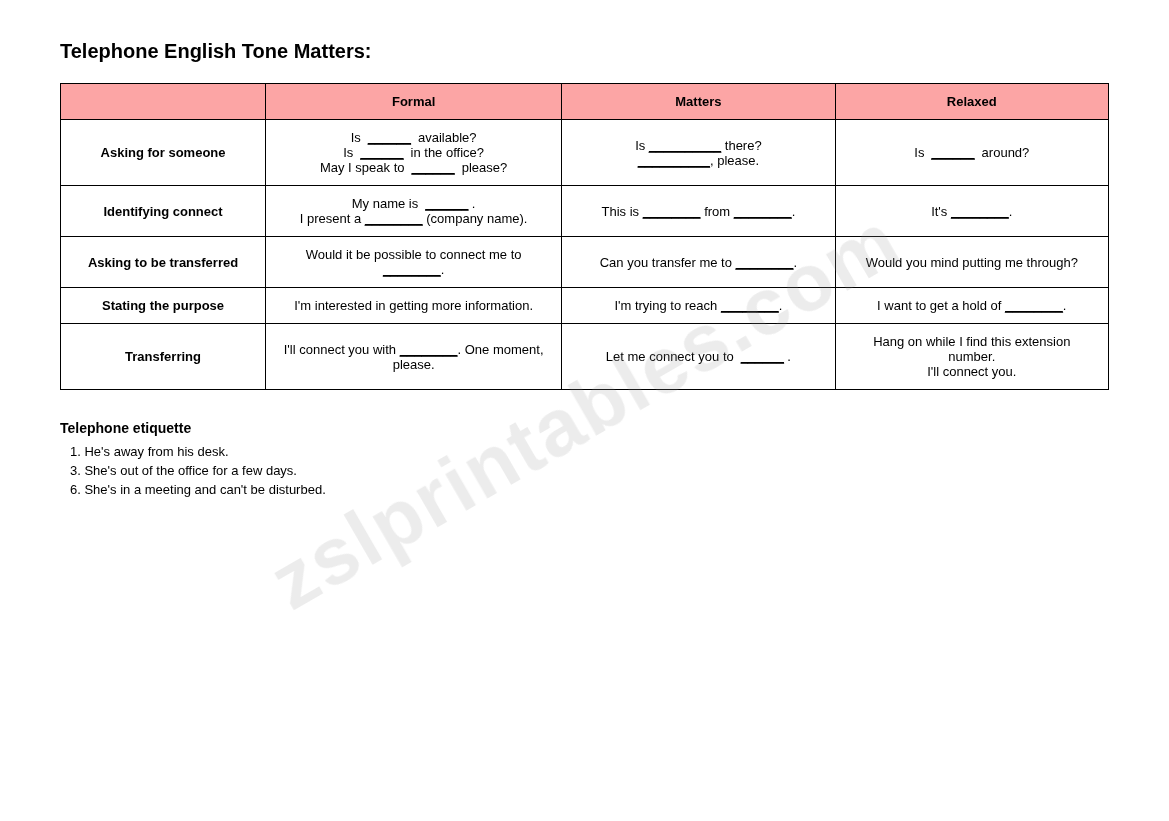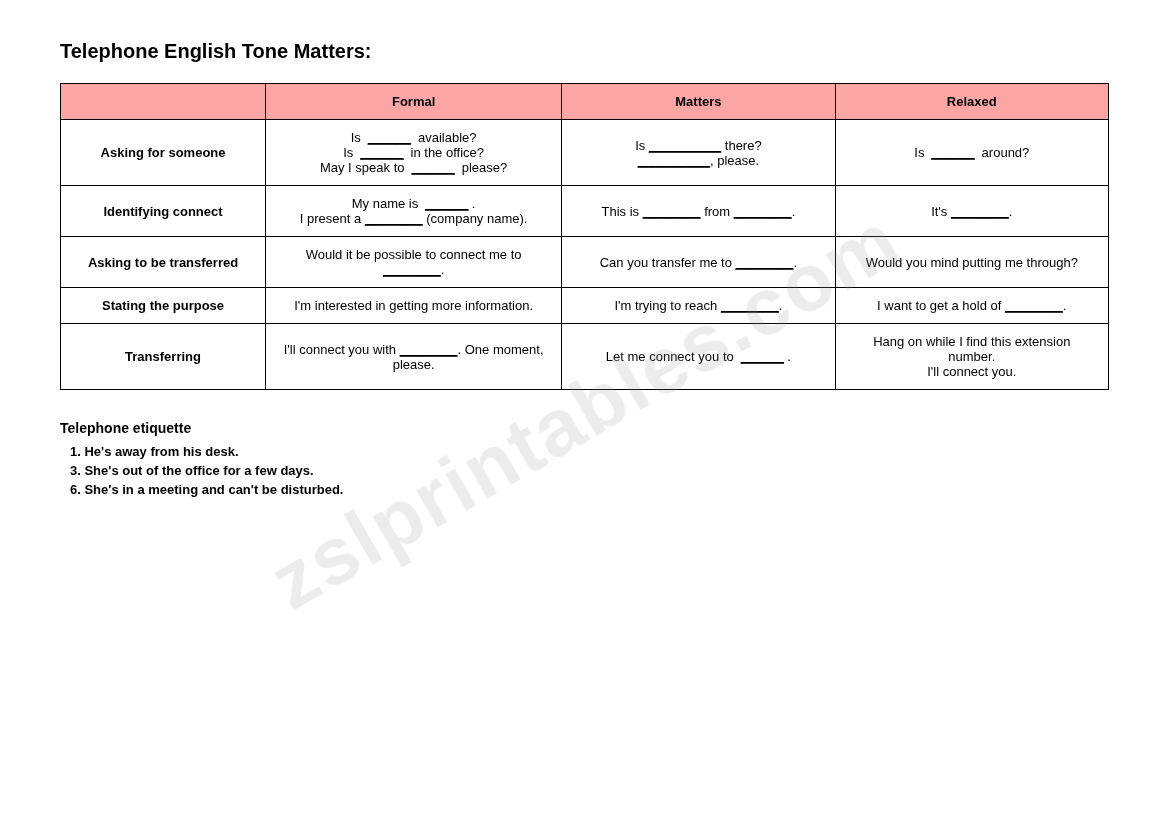--- a/index.html
+++ b/index.html
@@ -77,21 +77,20 @@
       margin-bottom: 8px;
     }
 
     .etiquette-list {
       list-style: none;
       padding-left: 10px;
     }
 
     .etiquette-list li {
       margin-bottom: 4px;
-      font-weight: bold;
     }
 
     .watermark {
       position: fixed;
       top: 50%;
       left: 50%;
       transform: translate(-50%, -50%) rotate(-30deg);
       font-size: 80px;
       color: rgba(150, 150, 150, 0.18);
       font-weight: bold;

